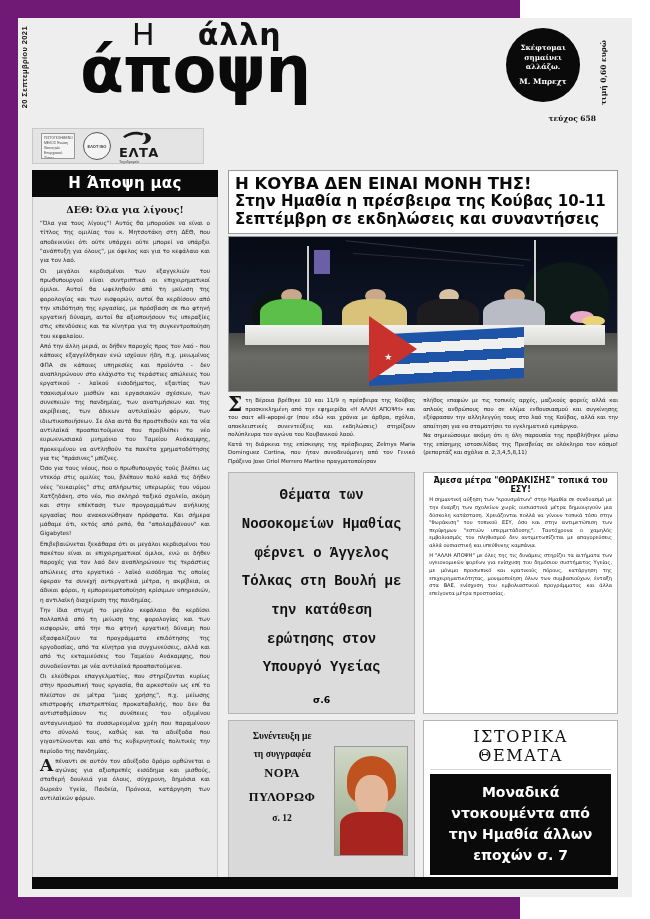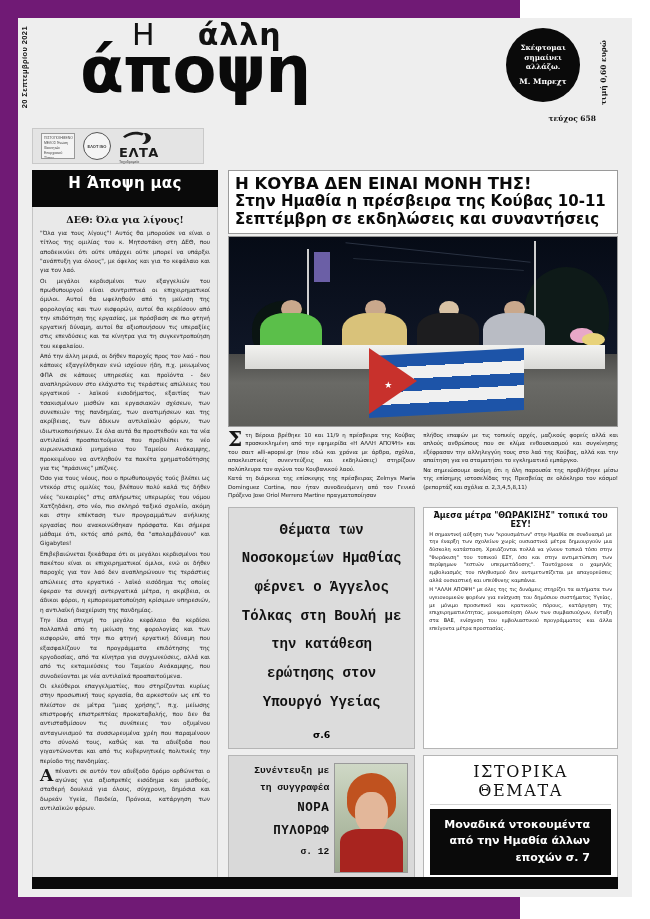--- a/index.html
+++ b/index.html
@@ -105,21 +105,21 @@
     position:absolute;left:14px;top:152px;
     width:586px;height:712px;
     display:flex;gap:10px;
   }
   .col-left{width:186px;display:flex;flex-direction:column;}
   .col-right{flex:1;display:flex;flex-direction:column;}
 
   
   .edit-head{
     background:#0a0a0a;color:#fff;text-align:center;
-    font-size:15px;font-weight:bold;padding:4px 0 15px 0;
+    font-size:15px;font-weight:bold;padding:4px 0 5px 0;
     font-family:"DejaVu Sans",sans-serif;letter-spacing:.3px;
   }
   .edit-body{
     background:#e9e9e9;border:1px solid #c4c4c4;border-top:none;
     flex:1;padding:5px 7px 6px 7px;box-sizing:border-box;
     overflow:hidden;
   }
   .edit-title{
     text-align:center;font-size:9.5px;font-weight:bold;color:#111;
     margin:2px 0 4px 0;font-family:"DejaVu Serif",serif;
@@ -219,22 +219,22 @@
   }
   .sidebox-txt p{margin:0 0 2px 0;}
 
   
   .bot-row{display:flex;gap:8px;margin-top:6px;}
   .interview{
     width:48%;background:#d9d9d9;border:1px solid #b5b5b5;
     box-sizing:border-box;padding:6px;display:flex;gap:5px;
   }
   .iv-text{
-    flex:1;text-align:right;font-size:9.6px;font-weight:bold;
-    line-height:1.85;color:#111;font-family:Liberation Mono, monospace;
+    flex:1;text-align:center;font-size:9.6px;font-weight:bold;
+    line-height:1.85;color:#111;font-family:Liberation Serif, serif;
   }
   .iv-name{font-size:12.5px;font-weight:bold;letter-spacing:.5px;}
   .iv-page{font-size:9.6px;font-weight:bold;}
   .iv-photo{
     width:72px;height:108px;align-self:center;border:1px solid #999;
     background:linear-gradient(#cfd8c6,#b9c4ad 40%,#9aa78e);
     position:relative;overflow:hidden;
   }
   .iv-hair{position:absolute;left:16%;top:8%;width:68%;height:45%;
     border-radius:50% 50% 35% 35%;background:#c0521f;}
@@ -246,23 +246,23 @@
   .histbox{
     flex:1;background:#ffffff;border:1px solid #b5b5b5;
     box-sizing:border-box;padding:4px 6px 6px 6px;
   }
   .hist-title{
     text-align:center;font-size:16px;color:#111;letter-spacing:1.6px;
     font-family:"DejaVu Serif",serif;padding:2px 0 4px 0;
     border-bottom:1px solid #d5d5d5;margin-bottom:4px;
   }
   .hist-black{
-    background:#0a0a0a;color:#fff;text-align:right;
-    padding:8px 21px 9px 5px;
-    font-size:11px;font-weight:bold;line-height:1.5;
+    background:#0a0a0a;color:#fff;text-align:center;
+    padding:8px 5px 9px 5px;
+    font-size:14px;font-weight:bold;line-height:1.5;
     font-family:"DejaVu Sans",sans-serif;
   }
   .footer-strip{
     position:absolute;left:14px;right:14px;bottom:8px;height:12px;
     background:#0a0a0a;
   }
 </style>
 </head>
 <body>
 

